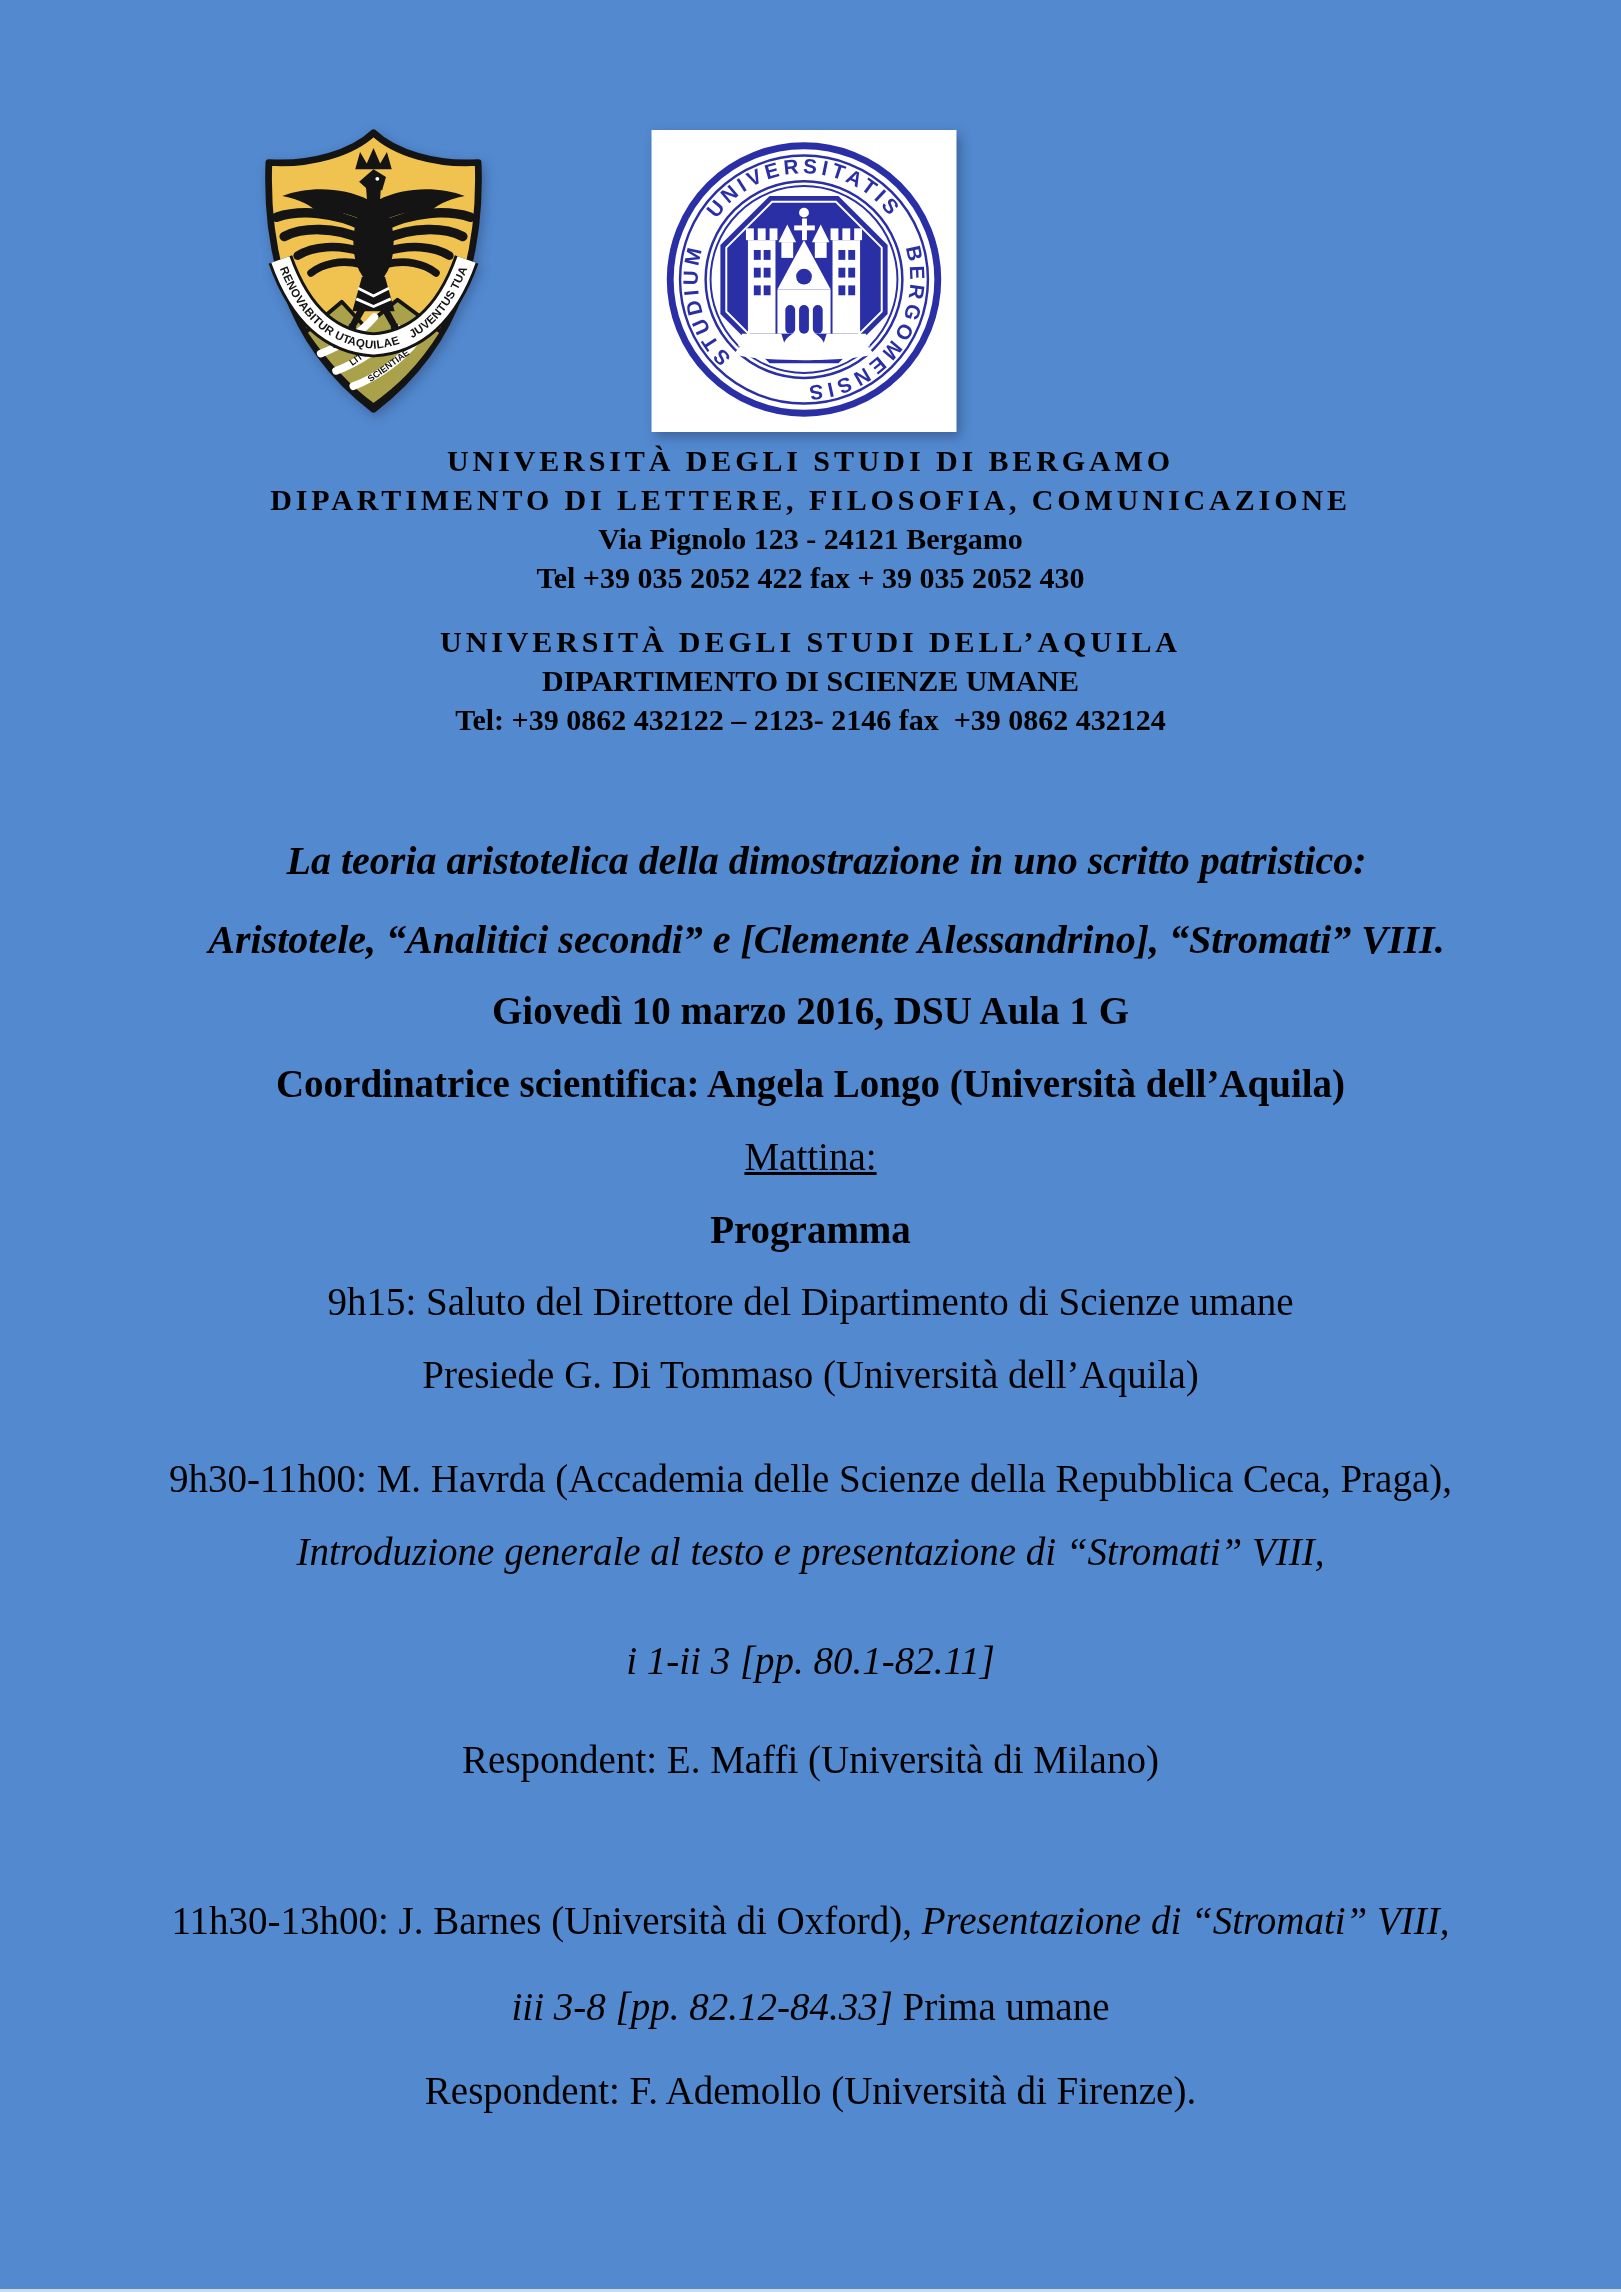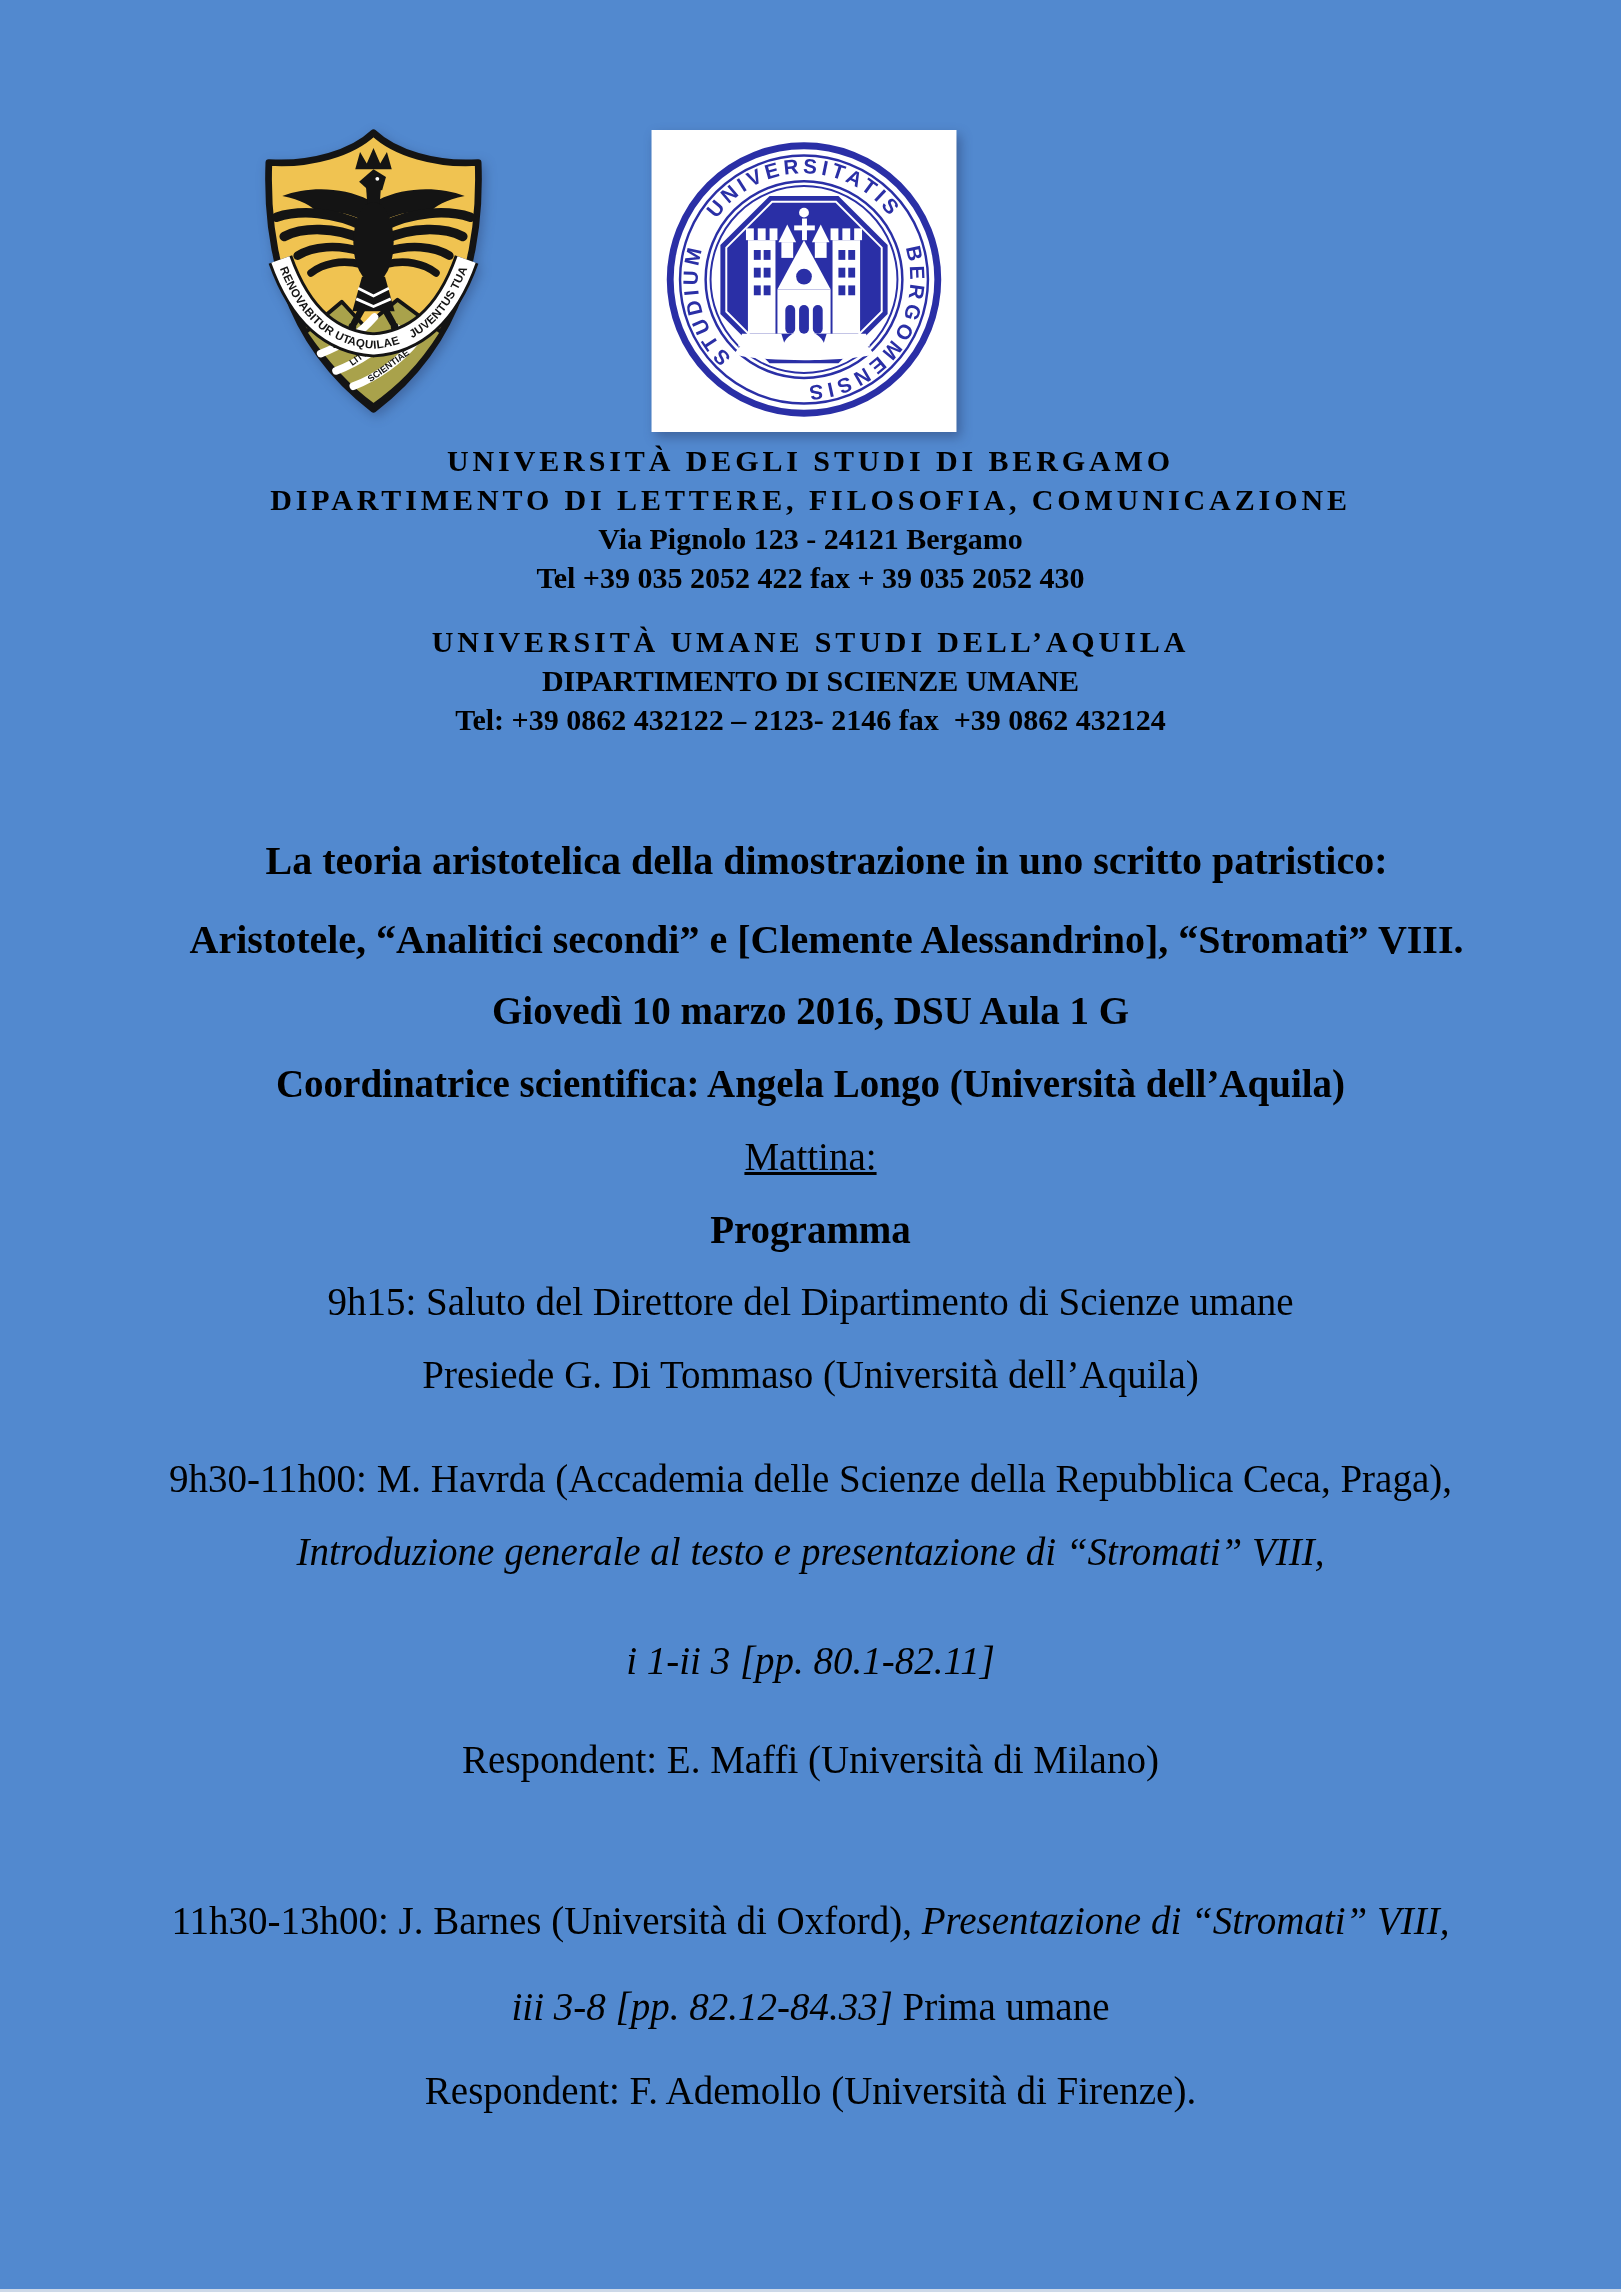--- a/index.html
+++ b/index.html
@@ -20,21 +20,21 @@
     position:absolute;left:651px;top:130px;width:306px;height:302px;
     filter:drop-shadow(4.9px 5.9px 5.9px rgba(30,40,80,.40));
   }
   .content{
     position:absolute;left:0;right:0;top:441px;
     text-align:center;
   }
   .line{white-space:pre-wrap;}
   .hdr{font-weight:bold;font-size:30px;line-height:39px;}
   .sp{letter-spacing:3.9px;}
-  .title-line{font-size:40px;line-height:47px;font-weight:bold;padding-left:32px;}
+  .title-line{font-size:40px;line-height:47px;font-weight:bold;font-style:italic;padding-left:32px;}
   .b40{font-size:39px;line-height:45px;font-weight:bold;}
   .r40{font-size:39px;line-height:45px;}
   .it{font-style:italic;}
   .ul{text-decoration:underline;}
   .bottom-strip{
     position:absolute;left:0;right:0;bottom:0;height:3.9px;background:#CCD8E8;
   }
 </style>
 </head>
 <body>
@@ -171,21 +171,21 @@
     </g>
   </svg>
 
   <div class="content">
 
     <div class="line hdr sp">UNIVERSITÀ DEGLI STUDI DI BERGAMO</div>
     <div class="line hdr sp">DIPARTIMENTO DI LETTERE, FILOSOFIA, COMUNICAZIONE</div>
     <div class="line hdr">Via Pignolo 123 - 24121 Bergamo</div>
     <div class="line hdr">Tel +39 035 2052 422 fax + 39 035 2052 430</div>
 
-    <div class="line hdr sp" style="margin-top:24.5px">UNIVERSITÀ UMANE STUDI DELL’AQUILA</div>
+    <div class="line hdr sp" style="margin-top:24.5px">UNIVERSITÀ DEGLI STUDI DELL’AQUILA</div>
     <div class="line hdr">DIPARTIMENTO DI SCIENZE UMANE</div>
     <div class="line hdr">Tel: +39 0862 432122 – 2123- 2146 fax  +39 0862 432124</div>
 
     <div class="line title-line" style="margin-top:98px">La teoria aristotelica della dimostrazione in uno scritto patristico:</div>
     <div class="line title-line" style="margin-top:32px">Aristotele, “Analitici secondi” e [Clemente Alessandrino], “Stromati” VIII.</div>
 
     <div class="line b40" style="margin-top:25.5px">Giovedì 10 marzo 2016, DSU Aula 1 G</div>
     <div class="line b40" style="margin-top:28px">Coordinatrice scientifica: Angela Longo (Università dell’Aquila)</div>
     <div class="line r40" style="margin-top:28px"><span class="ul">Mattina:</span></div>
     <div class="line b40" style="margin-top:28px">Programma</div>

